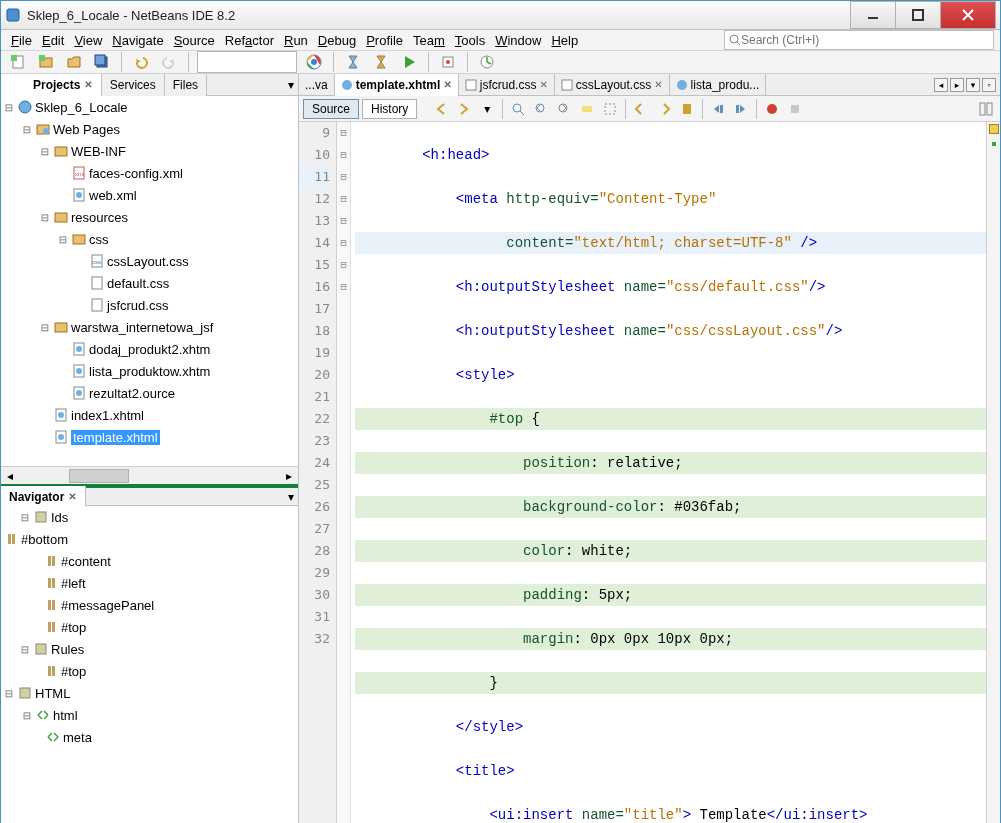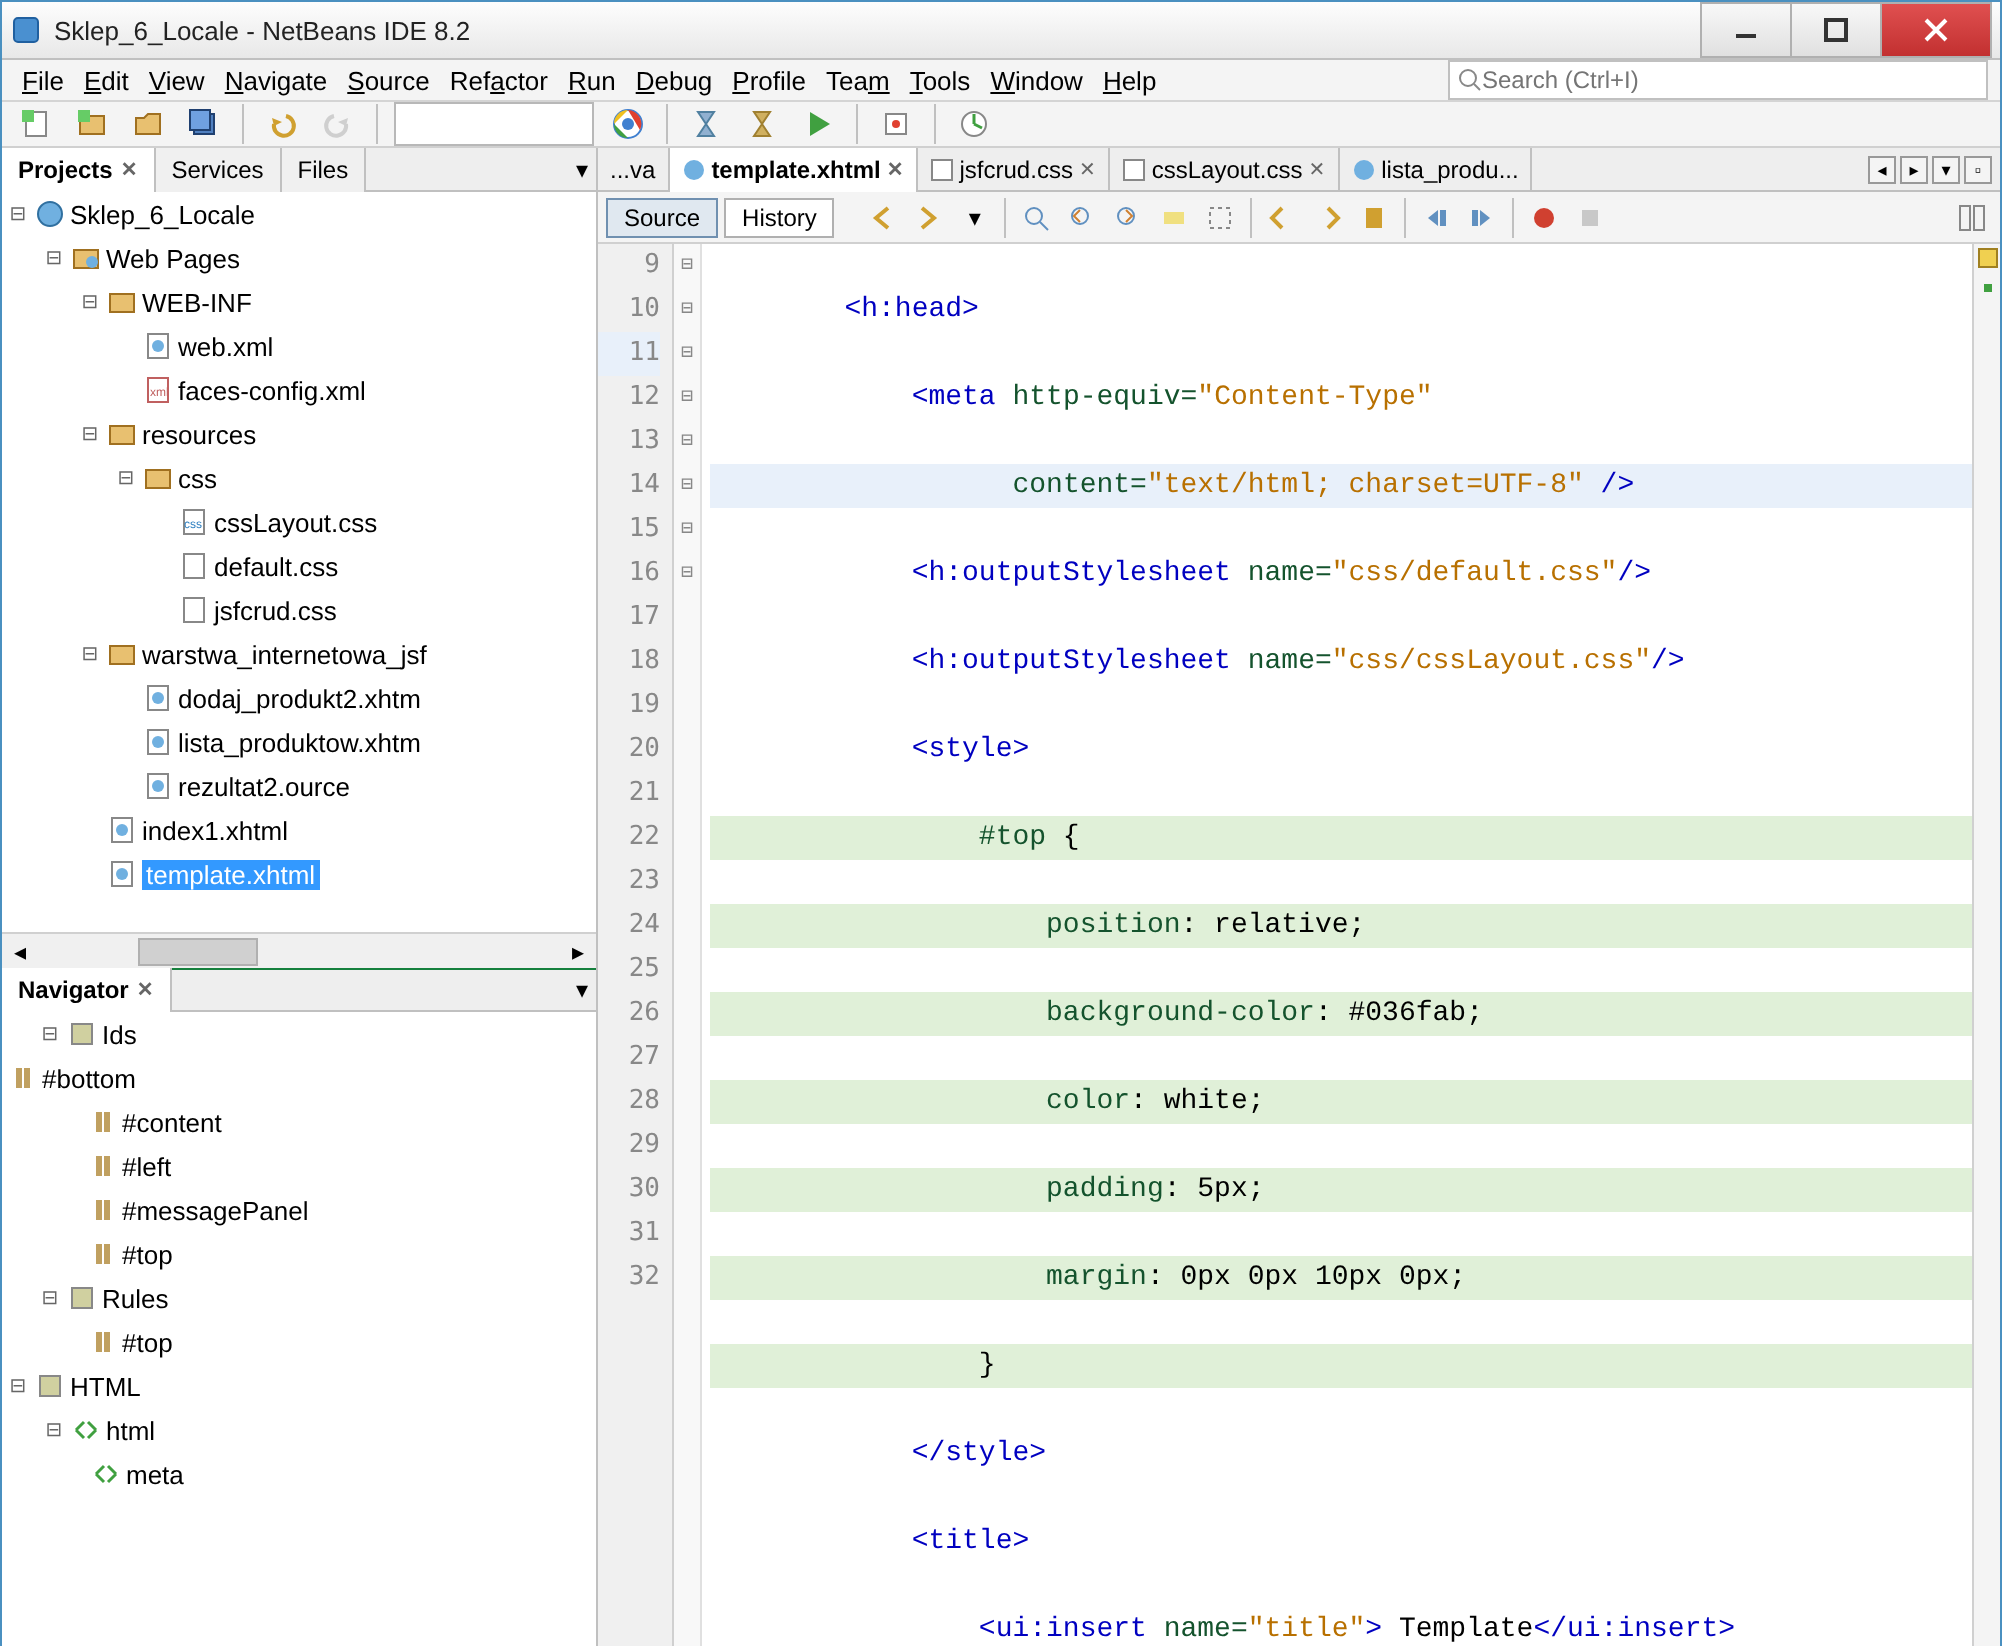--- a/index.html
+++ b/index.html
@@ -15,33 +15,33 @@
 .menubar .mi { padding: 2px 4px; font-size: 13px; cursor: default; }
 .menubar .mi u { text-decoration: underline; }
 .search-box { margin-left: auto; display: flex; align-items: center; border: 1px solid #c0c0c0; background: #fff; padding: 1px 4px; width: 270px; height: 20px; }
 .search-box input { border: none; outline: none; font-size: 12px; flex: 1; }
 .toolbar { height: 30px; background: #f4f4f4; border-bottom: 1px solid #d0d0d0; display: flex; align-items: center; padding: 0 6px; gap: 6px; }
 .tbtn { width: 22px; height: 22px; display: inline-flex; align-items: center; justify-content: center; }
 .tsep { width: 1px; height: 20px; background: #c0c0c0; margin: 0 2px; }
 .dropdown-wide { width: 100px; height: 22px; border: 1px solid #b8b8b8; background: #fff; }
 .main { flex: 1; display: flex; }
 .left-col { width: 298px; display: flex; flex-direction: column; border-right: 1px solid #c0c0c0; background: #fff; }
-.panel-tabs { height: 22px; background: #eee; display: flex; align-items: center; border-bottom: 1px solid #c0c0c0; }
+.panel-tabs { height: 22px; background: #eee; display: flex; align-items: center; border-bottom: 1px solid #c0c0c0; margin-left: 24px; }
 .ptab { padding: 2px 8px; height: 22px; display: flex; align-items: center; border-right: 1px solid #c0c0c0; background: #f0f0f0; font-size: 12px; }
 .ptab.active { background: #fff; font-weight: bold; }
 .ptab .x { margin-left: 4px; color: #666; font-size: 10px; }
 .panel-body { flex: 1; overflow: auto; background: #fff; position: relative; }
 .tree { font-size: 13px; }
 .tree-row { display: flex; align-items: center; height: 22px; white-space: nowrap; }
 .tree-row .toggle { width: 12px; text-align: center; color: #666; font-size: 10px; }
 .tree-row .icn { width: 16px; height: 16px; display: inline-flex; align-items: center; justify-content: center; margin: 0 2px; }
 .tree-row.sel span.lbl { background: #3399ff; color: #fff; padding: 0 2px; }
 .mini-scroll { height: 18px; background: #f0f0f0; border-top: 1px solid #d0d0d0; display: flex; align-items: center; }
 .mini-scroll .thumb { height: 14px; width: 60px; background: #d0d0d0; margin-left: 50px; border: 1px solid #b0b0b0; }
-.nav-top { height: 22px; background: #eee; border-top: 1px solid #15803d; border-bottom: 1px solid #c0c0c0; display: flex; align-items: center; }
+.nav-top { height: 22px; background: #eee; border-top: 4px solid #15803d; border-bottom: 1px solid #c0c0c0; display: flex; align-items: center; }
 .right-col { flex: 1; display: flex; flex-direction: column; background: #fff; }
 .editor-tabs { height: 22px; background: #eee; display: flex; align-items: center; border-bottom: 1px solid #c0c0c0; position: relative; }
 .etab { padding: 2px 6px; height: 22px; display: flex; align-items: center; border-right: 1px solid #c0c0c0; font-size: 12px; gap: 3px; }
 .etab.active { background: #fff; font-weight: bold; }
 .etab .x { color: #666; font-size: 10px; }
 .etab-ctrl { margin-left: auto; display: flex; gap: 2px; padding-right: 4px; }
 .ctrl-btn { width: 14px; height: 14px; border: 1px solid #999; background: #f4f4f4; font-size: 9px; display: flex; align-items: center; justify-content: center; }
 .editor-toolbar { height: 26px; background: #f4f4f4; border-bottom: 1px solid #d0d0d0; display: flex; align-items: center; padding: 0 4px; gap: 3px; }
 .etbar-btn { width: 20px; height: 20px; display: inline-flex; align-items: center; justify-content: center; }
 .mode-btn { padding: 2px 8px; border: 1px solid #b0b0b0; background: #fff; font-size: 12px; height: 20px; display: flex; align-items: center; }
@@ -240,35 +240,35 @@
                 <svg width="14" height="14">
                   <rect x="1" y="3" width="12" height="9" fill="#e8c070" stroke="#a07020"></rect>
                 </svg>
               </span>
               <span class="lbl">WEB-INF</span>
             </div>
           <div class="tree-row" style="padding-left:56px">
               <span class="toggle"></span>
               <span class="icn">
                 <svg width="14" height="14">
-                  <rect x="2" y="1" width="10" height="12" fill="#fff" stroke="#888"></rect>
-                  <circle cx="7" cy="7" r="3" fill="#70b0e0"></circle>
-                </svg>
-              </span>
-              <span class="lbl">web.xml</span>
-            </div>
-          <div class="tree-row" style="padding-left:56px">
-              <span class="toggle"></span>
-              <span class="icn">
-                <svg width="14" height="14">
                   <rect x="2" y="1" width="10" height="12" fill="#fff" stroke="#c06060"></rect>
                   <text x="3" y="10" font-size="6" fill="#c06060">xml</text>
                 </svg>
               </span>
               <span class="lbl">faces-config.xml</span>
+            </div>
+          <div class="tree-row" style="padding-left:56px">
+              <span class="toggle"></span>
+              <span class="icn">
+                <svg width="14" height="14">
+                  <rect x="2" y="1" width="10" height="12" fill="#fff" stroke="#888"></rect>
+                  <circle cx="7" cy="7" r="3" fill="#70b0e0"></circle>
+                </svg>
+              </span>
+              <span class="lbl">web.xml</span>
             </div>
           <div class="tree-row" style="padding-left:38px">
               <span class="toggle">⊟</span>
               <span class="icn">
                 <svg width="14" height="14">
                   <rect x="1" y="3" width="12" height="9" fill="#e8c070" stroke="#a07020"></rect>
                 </svg>
               </span>
               <span class="lbl">resources</span>
             </div>

